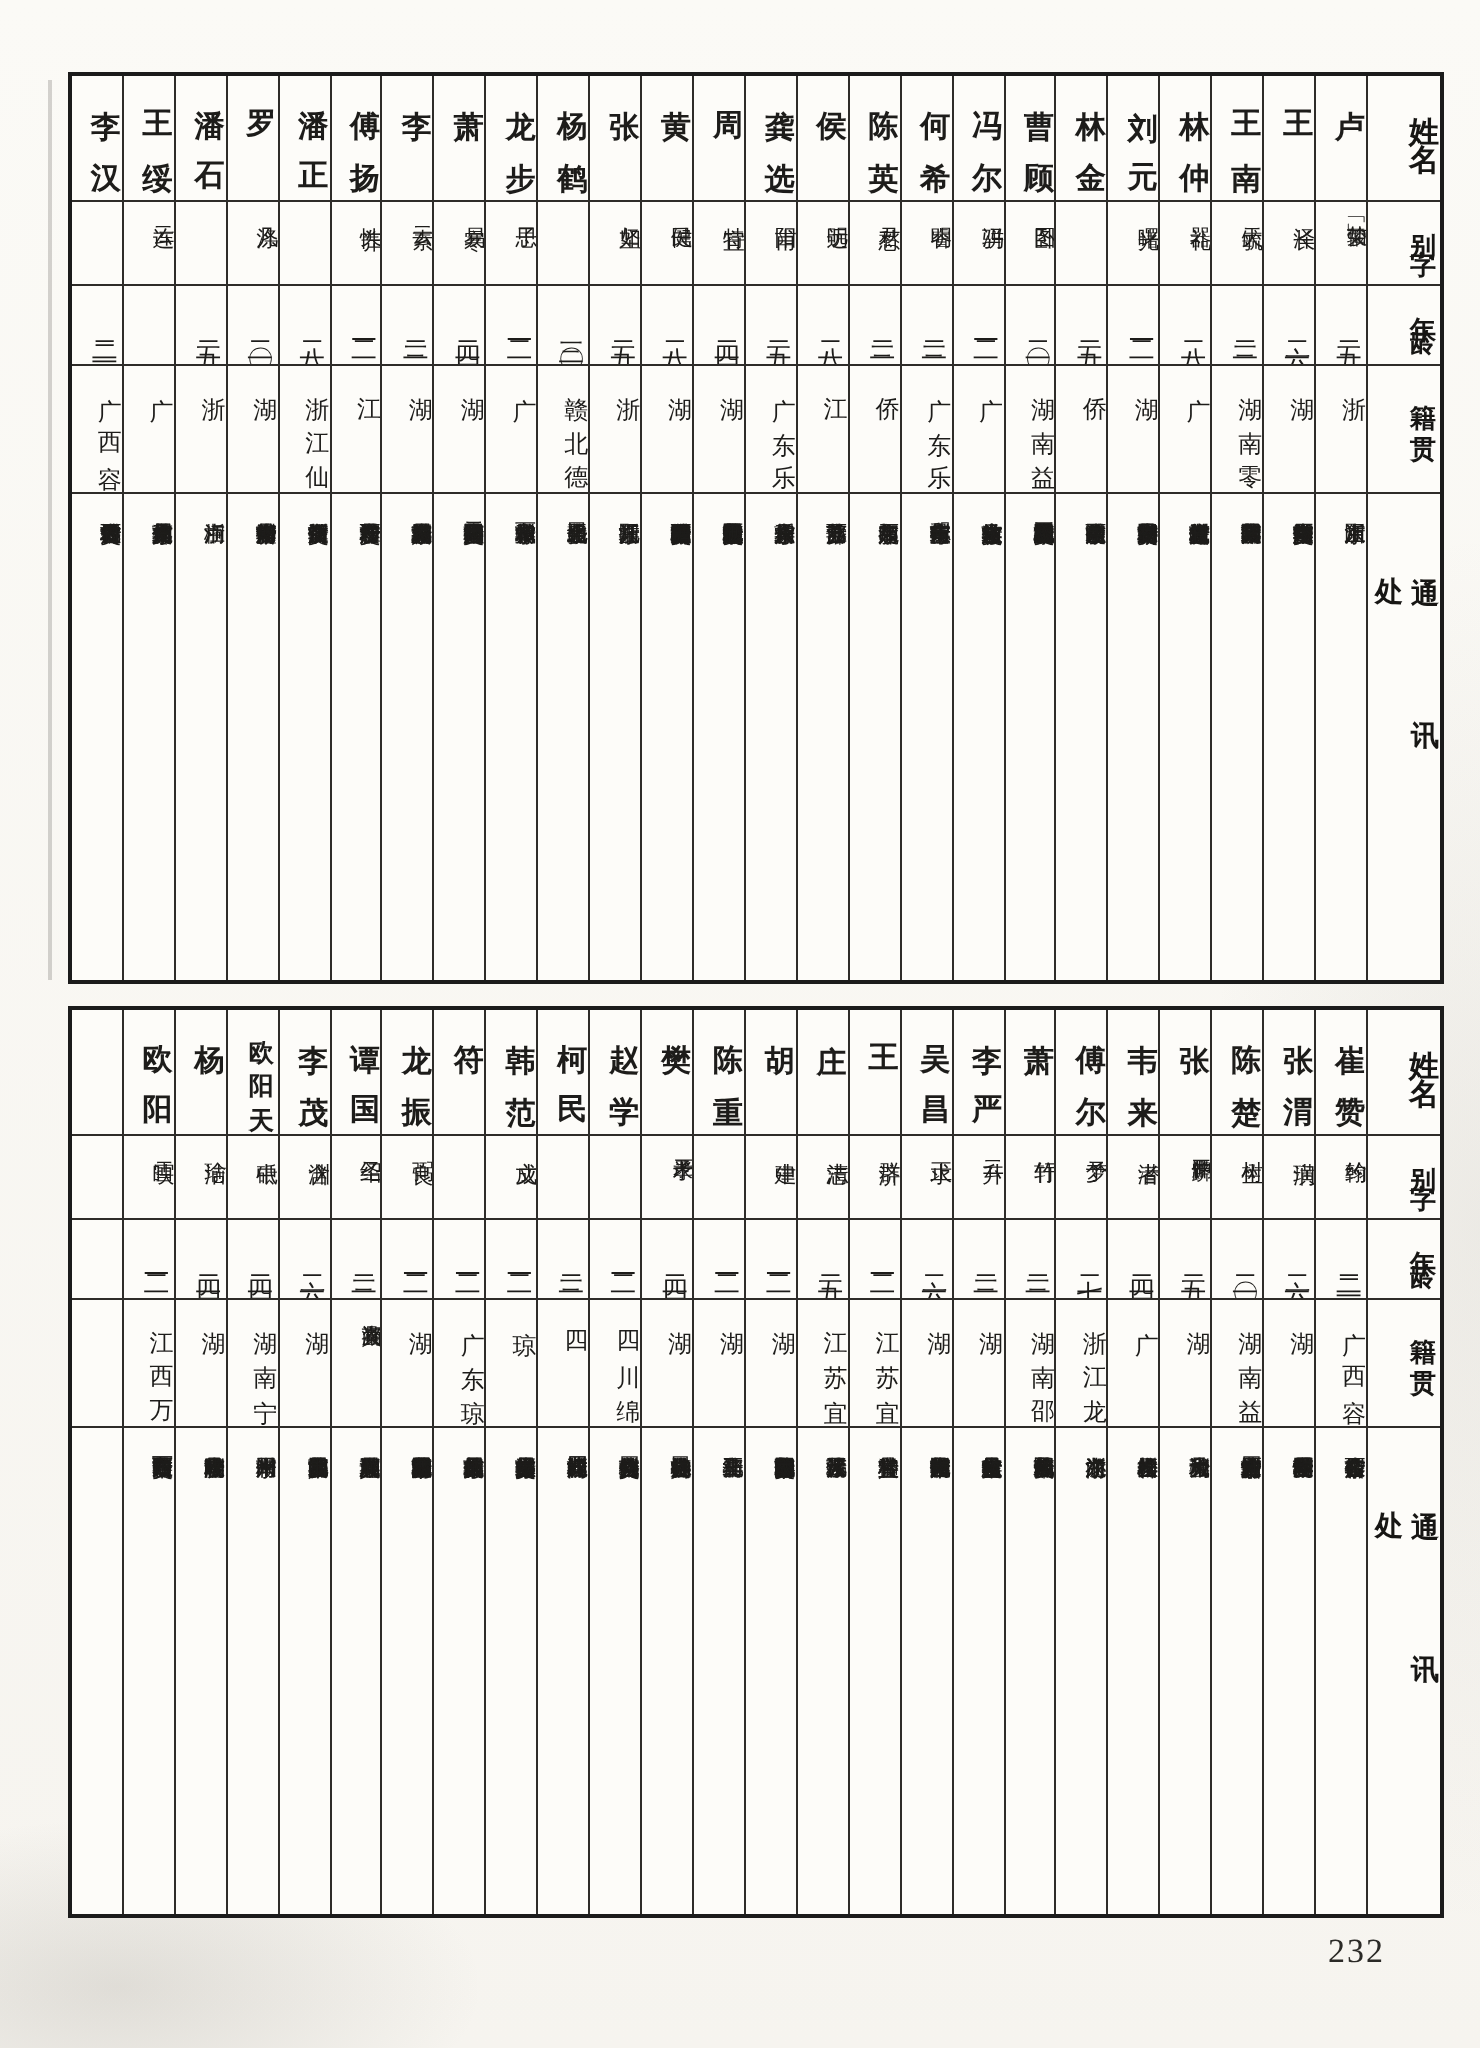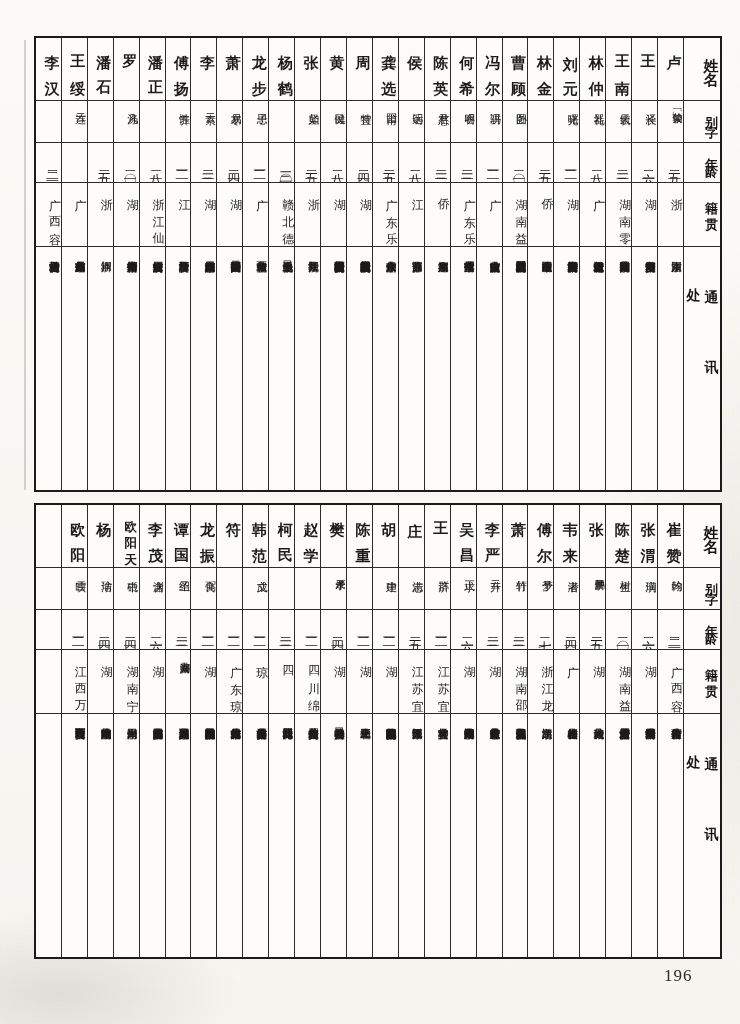--- a/index.html
+++ b/index.html
@@ -412,14 +412,14 @@
       </div>
       <div class="col person-col">
         <div class="cell r-name"></div>
         <div class="cell r-alias"></div>
         <div class="cell r-age"></div>
         <div class="cell r-origin"></div>
         <div class="cell r-address"></div>
       </div>
     </div>
 
-  <div class="page-number">196</div>
+  <div class="page-number">232</div>
 </div>
 
 </body></html>

